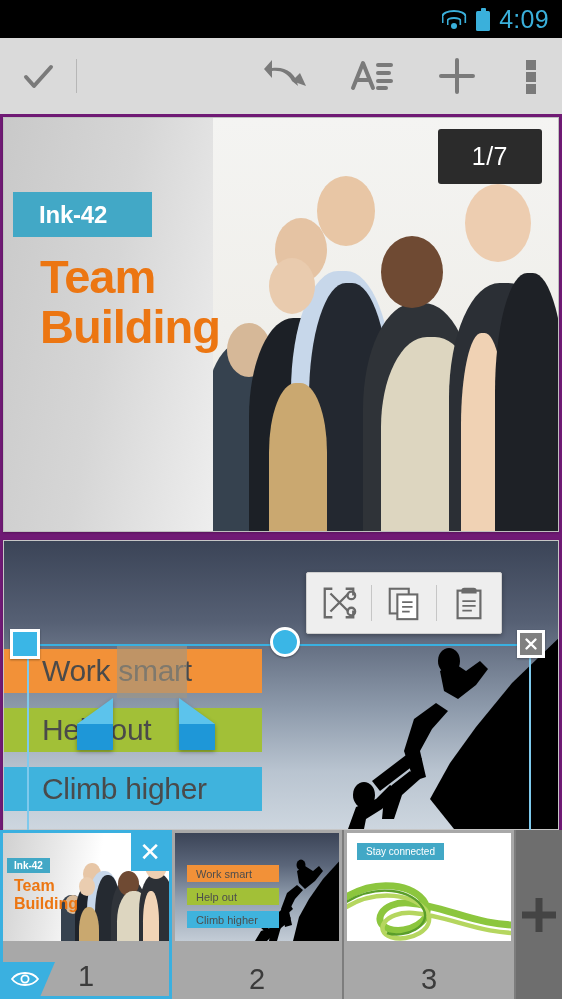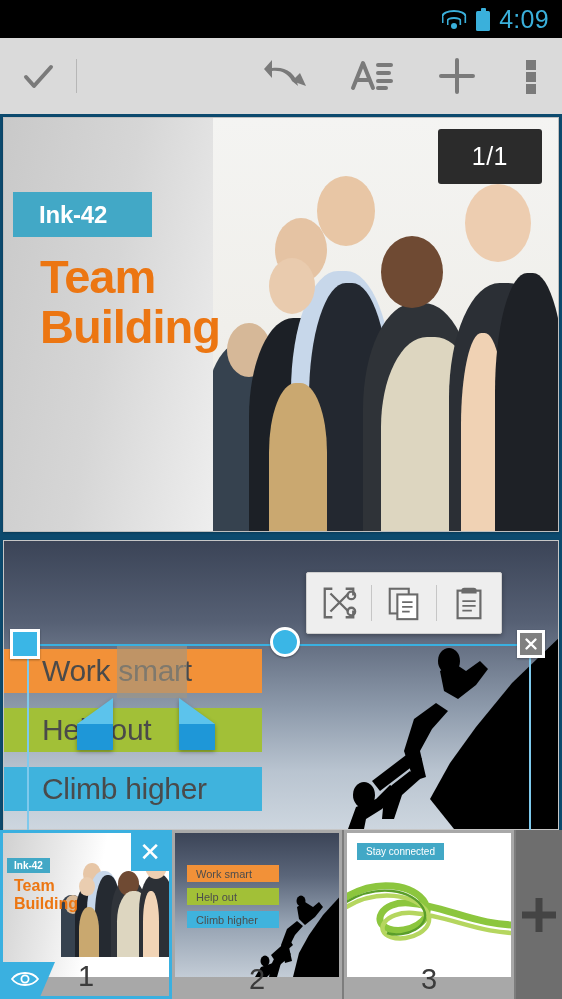--- a/index.html
+++ b/index.html
@@ -2,21 +2,21 @@
 <html><head>
 <meta charset="utf-8">
 <style>
   * { margin:0; padding:0; box-sizing:border-box; }
   html,body {
     width:562px; height:999px;
     background:#c9c9c9;
     font-family:"Liberation Sans", sans-serif;
     overflow:hidden;
   }
-  #app { position:relative; width:562px; height:999px; background:#0c4a6e;padding-left:18px; }
+  #app { position:relative; width:562px; height:999px; background:#701a75;padding-left:18px; }
 
   
   .statusbar {
     position:absolute; left:0; top:0; width:562px; height:38px;
     background:#000; display:flex; align-items:center;
     justify-content:flex-end; padding-right:13px; gap:9px;
   }
   .wifi-ic { width:26px; height:19px; position:relative; }
   .wifi-ic i {
     position:absolute; left:50%; bottom:0; transform:translateX(-50%);
@@ -123,21 +123,21 @@
   .ctx-btn { flex:1; display:flex; align-items:center; justify-content:center; height:100%; }
   .ctx-div { width:1px; height:36px; background:#c6c6c6; }
 
   
   .strip {
     position:absolute; left:0; top:830px; width:562px; height:169px;
     background:#7d7d7d; display:flex; align-items:flex-start;
   }
   .thumb { position:relative; width:176px; height:169px; background:#a8a8a8; border-right:2px solid #7d7d7d; }
   .thumb.sel { border:3px solid #3ab0e0; }
-  .th-canvas { position:absolute; left:3px; top:3px; right:3px; height:144px; overflow:hidden; background:#fff; }
+  .th-canvas { position:absolute; left:3px; top:3px; right:3px; height:108px; overflow:hidden; background:#fff; }
   .thumb.sel .th-canvas { left:0; top:0; right:0; }
   .th-num {
     position:absolute; left:0; right:0; bottom:0; height:40px;
     display:flex; align-items:center; justify-content:center;
     color:#3b3b3b; font-size:29px;
   }
   .th-x {
     position:absolute; right:0; top:0; width:38px; height:38px;
     background:#3ab0e0; display:flex; align-items:center; justify-content:center;
     color:#fff; font-size:26px; line-height:1;
@@ -242,21 +242,21 @@
     </div>
 
     <div class="s1-title-box">
       <span>Ink-42</span>
     </div>
     <div class="s1-heading">
       <div>Team</div>
       <div>Building</div>
     </div>
 
-    <div class="pagepill">1/1</div>
+    <div class="pagepill">1/7</div>
   </div>
 
   <div class="slide2">
     <svg class="cliff" viewBox="0 0 320 230">
       <path fill="#000" d="M210 230 L320 230 L320 34 L268 84 L232 128 L206 164 L186 200 Z"></path>
       <path fill="#000" d="M196 72 L210 64 L222 72 L236 62 L244 70 L232 86 L214 100 L200 92 Z"></path>
       <ellipse fill="#000" cx="205" cy="62" rx="11" ry="13"></ellipse>
       <path fill="#000" d="M170 120 L192 104 L204 112 L188 130 L176 152 L182 178 L170 182 L160 152 Z"></path>
       <path fill="#000" d="M148 186 L166 172 L176 180 L158 196 L150 220 L138 220 L140 198 Z"></path>
       <ellipse fill="#000" cx="120" cy="196" rx="11" ry="13"></ellipse>

